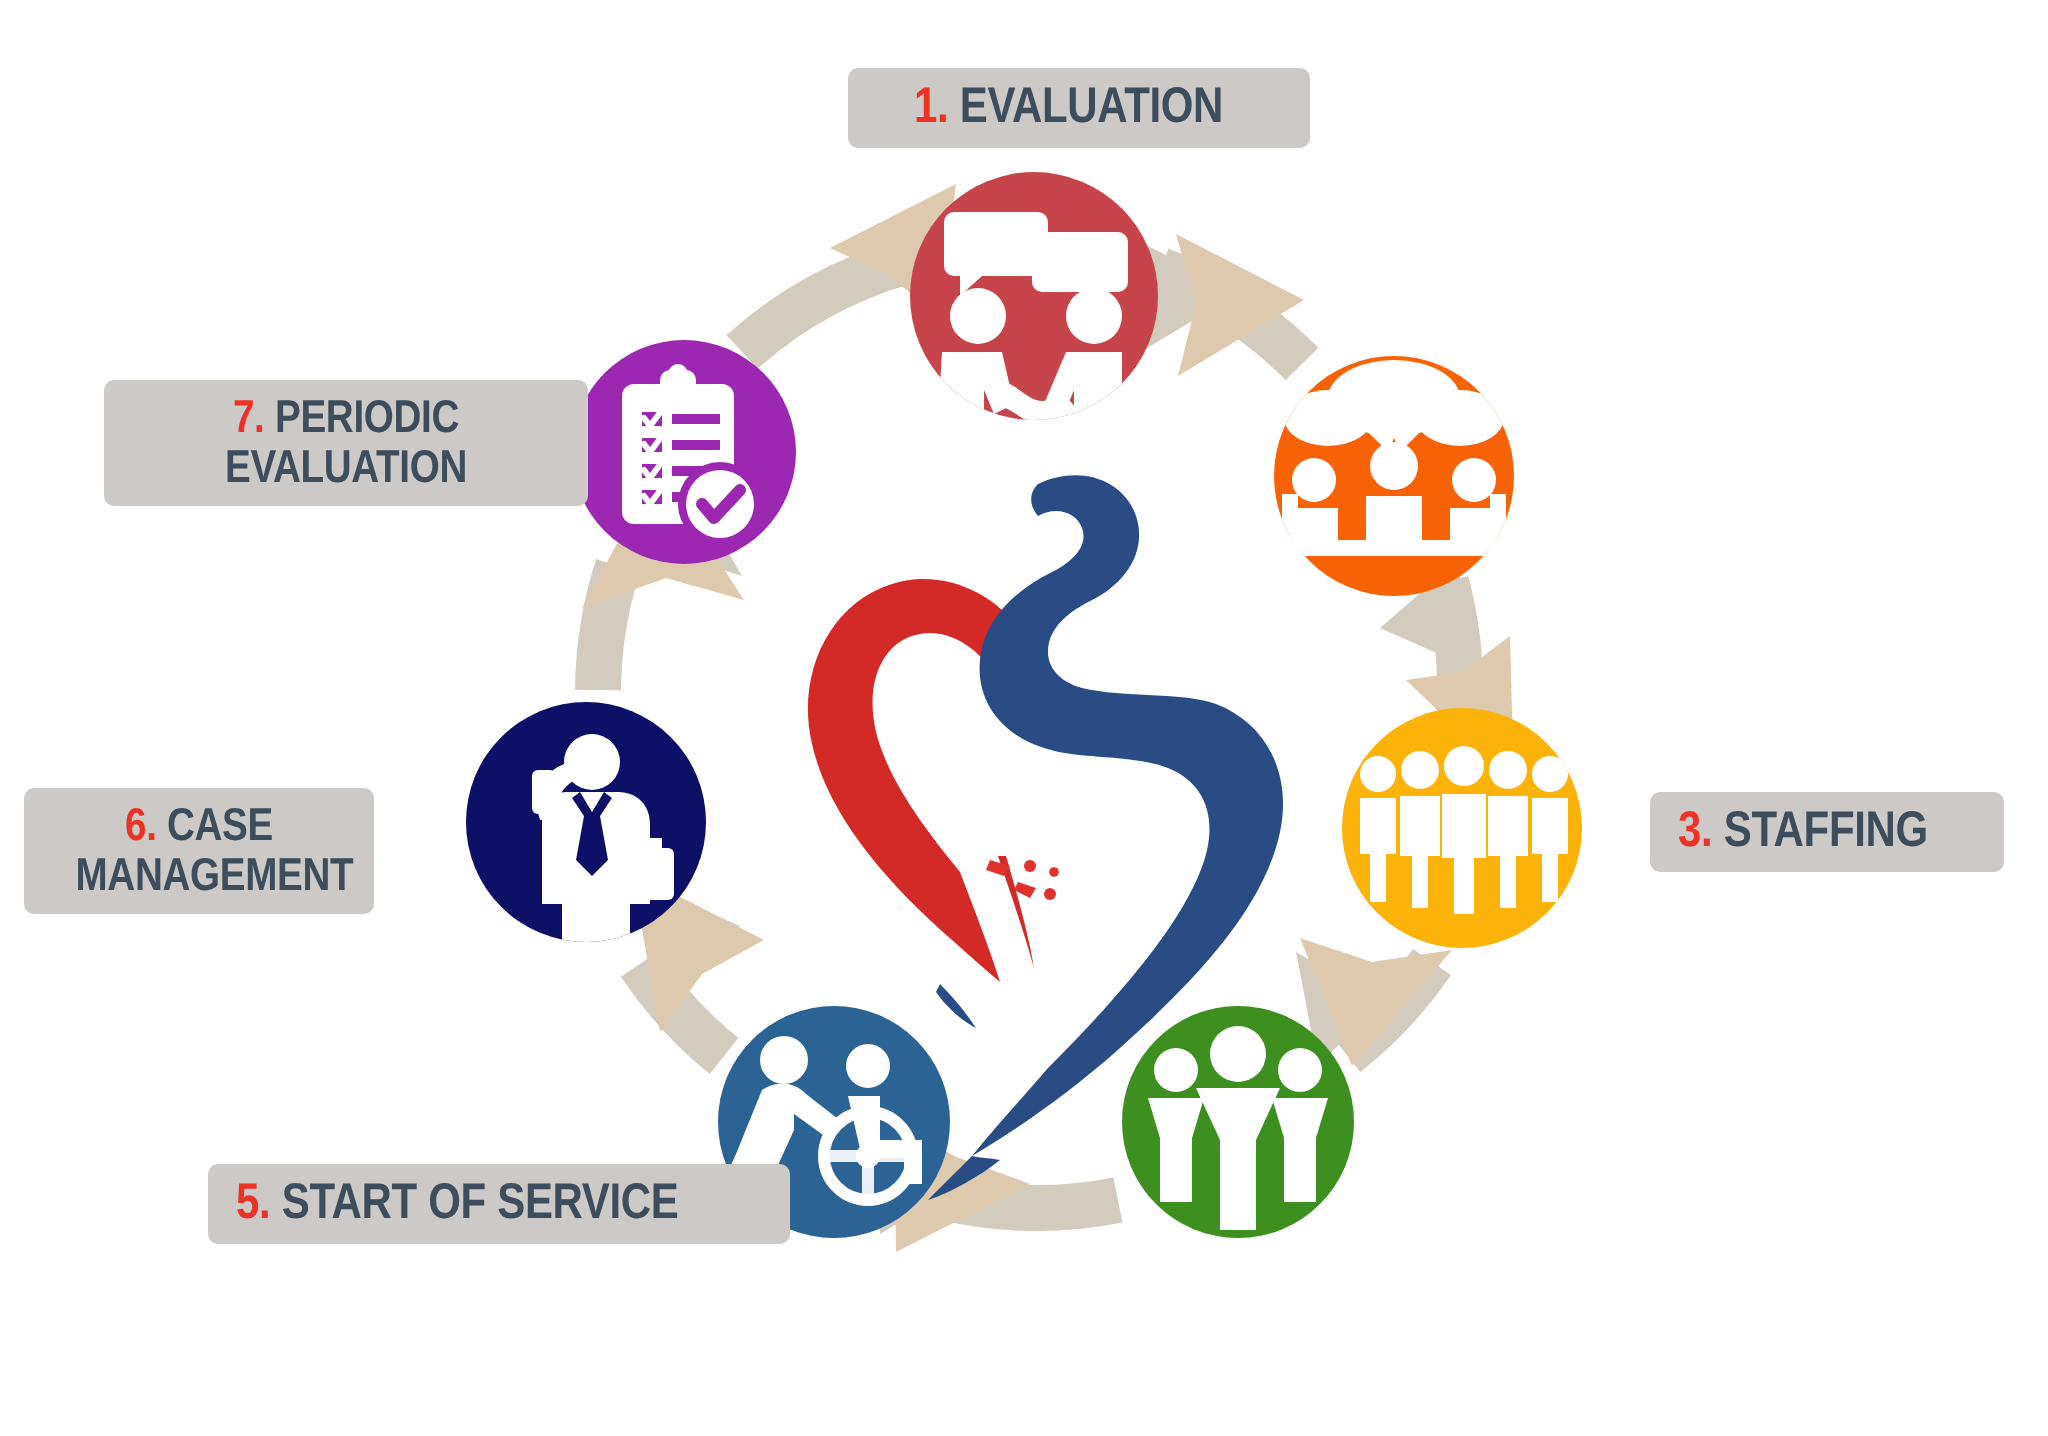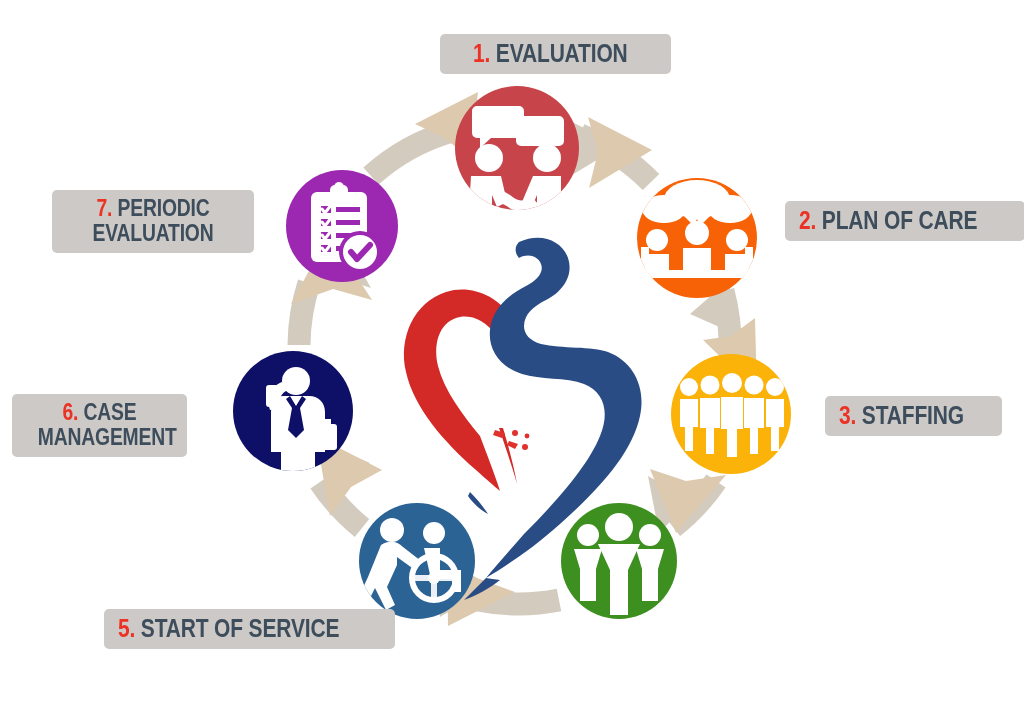--- a/index.html
+++ b/index.html
@@ -323,40 +323,37 @@
           <path d="M 322 248 l 3 4 l 6 -8"></path>
         </g>
 
         <circle cx="360" cy="252" r="21" fill="#9c27b0"></circle>
         <circle cx="360" cy="252" r="17" fill="#ffffff"></circle>
         <path d="M 351 252 l 6 7 l 13 -14" stroke="#9c27b0" stroke-width="6" fill="none" stroke-linecap="round" stroke-linejoin="round"></path>
       </g>
     </g>
   </svg>
 
-  <div class="step-label" style="left:440px; top:34px;padding-left:33px;">
+  <div class="step-label" style="left:424px; top:34px;padding-left:33px;">
     <span class="lbl-line"><span class="num">1.</span> <span>EVALUATION</span></span>
   </div>
 
-  <div class="step-label" style="left:785px; top:201px;">
-    <span class="lbl-line"><span class="num">2.</span> <span>PLAN OF CARE</span></span>
-  </div>
 
   <div class="step-label" style="left:825px; top:396px;">
     <span class="lbl-line"><span class="num">3.</span> <span>STAFFING</span></span>
   </div>
 
 
-  <div class="step-label" style="left:104px; top:609px;text-align:right;">
+  <div class="step-label" style="left:104px; top:582px;text-align:right;">
     <span class="lbl-line"><span class="num">5.</span> <span>START OF SERVICE</span></span>
   </div>
 
   <div class="step-label two-line center" style="left:12px; top:394px; width:175px;">
     <span class="lbl-line"><span class="num">6.</span> <span>CASE</span></span>
     <span class="lbl-line">MANAGEMENT</span>
   </div>
 
-  <div class="step-label two-line center" style="left:52px; top:190px; width:202px;">
+  <div class="step-label two-line center" style="left:52px; top:190px; width:242px;">
     <span class="lbl-line"><span class="num">7.</span> <span>PERIODIC</span></span>
     <span class="lbl-line">EVALUATION</span>
   </div>
 
 </div>
 
 </body></html>

